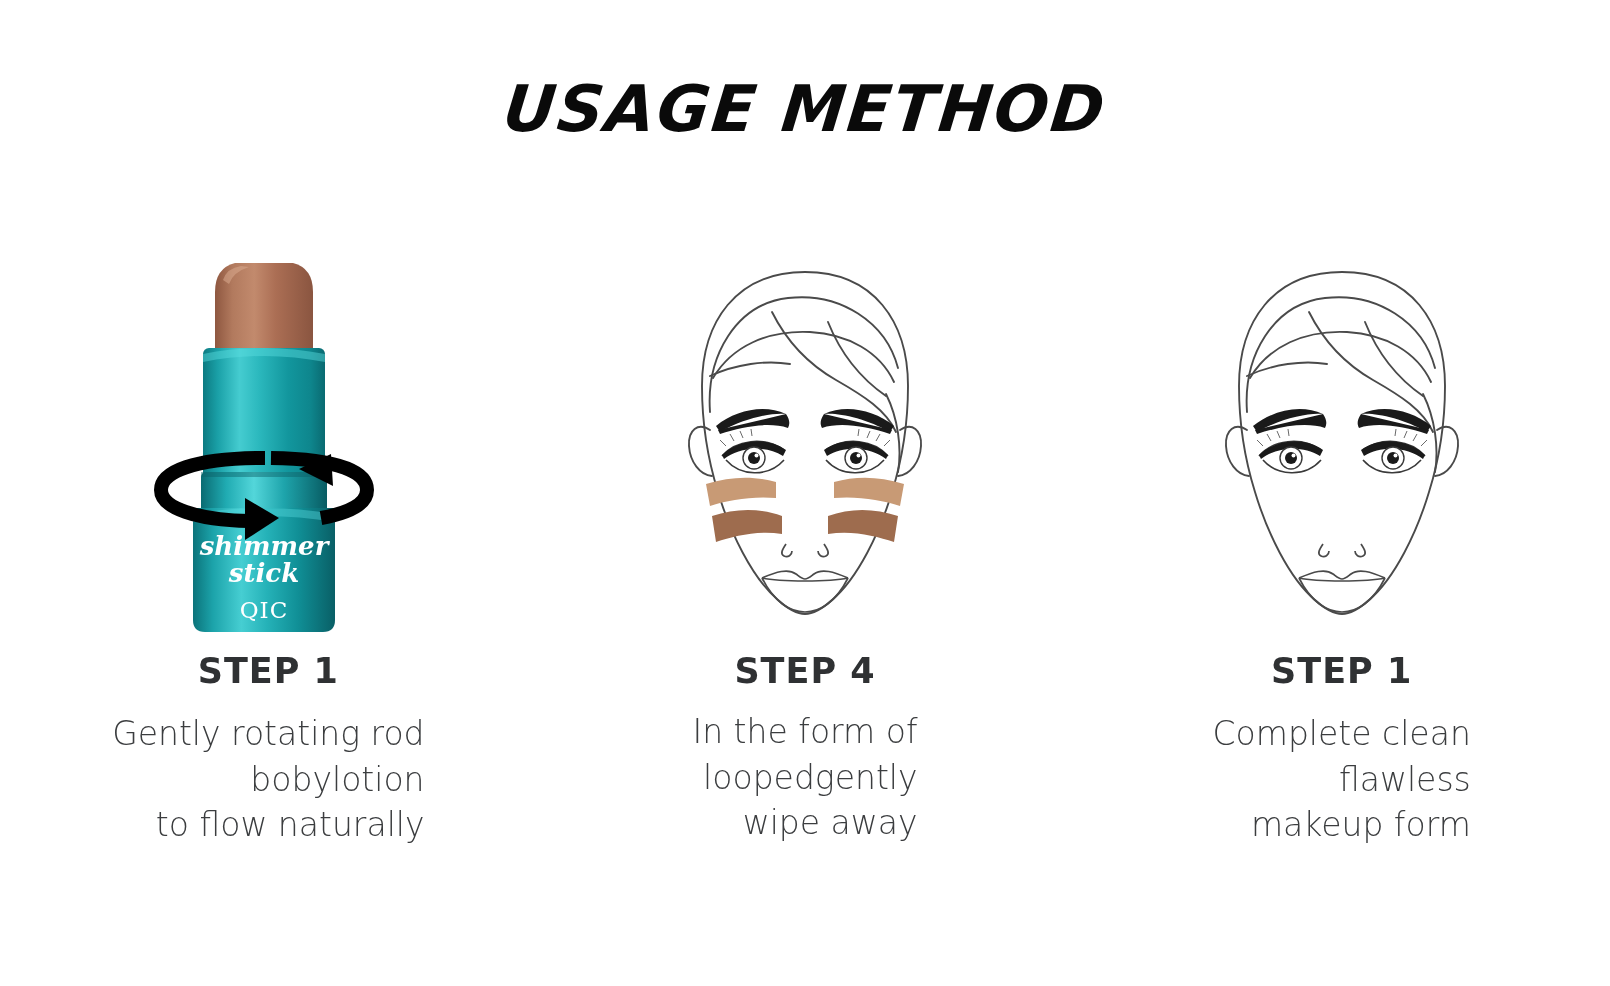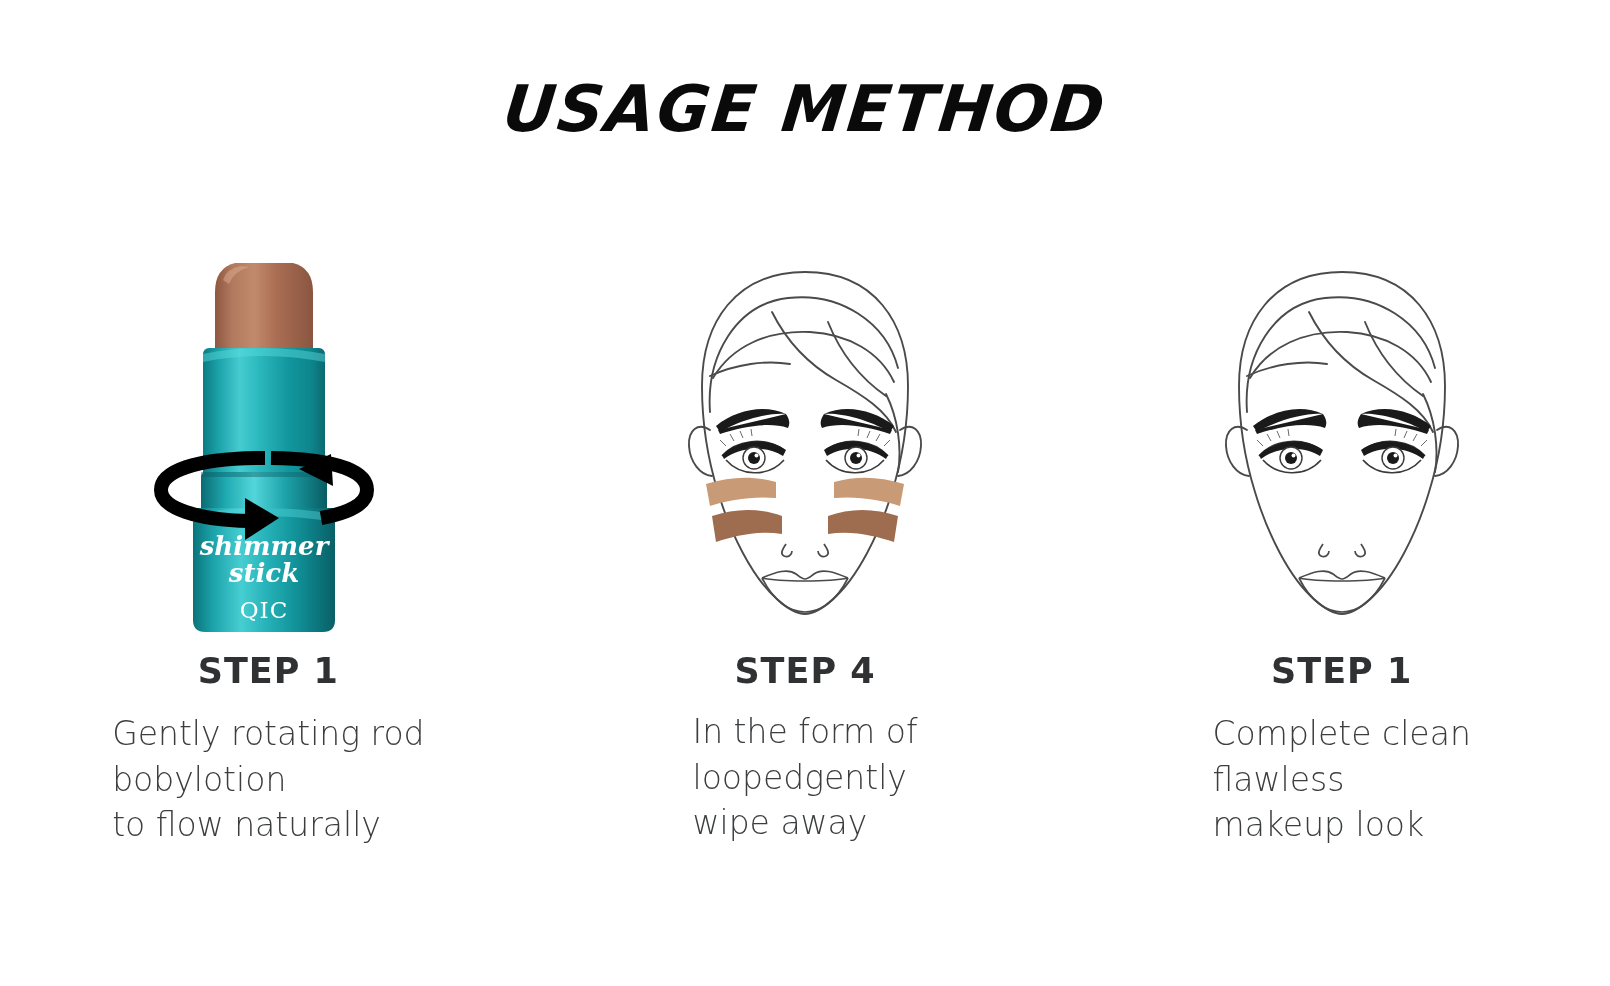--- a/index.html
+++ b/index.html
@@ -36,21 +36,21 @@
   .step-title{
     margin-top:4px;
     font-family:"DejaVu Sans",sans-serif;
     font-size:35px;font-weight:700;color:#2f3133;letter-spacing:1px;
     line-height:1;
   }
   .step-caption{
     margin-top:22px;
     font-family:"DejaVu Sans",sans-serif;
     font-size:33px;font-weight:300;color:#3b3d3f;
-    line-height:1.38;text-align:left;
+    line-height:1.38;text-align:right;
     white-space:pre-line;
   }
   .step1 .step-caption{max-width:420px;}
   .step2 .step-caption{max-width:340px;margin-top:20px;}
   .step3 .step-caption{max-width:380px;}
 
   
   .stick-wrap{position:relative;width:230px;height:400px;}
   svg.stick{position:absolute;left:0;top:0;}
 
@@ -304,17 +304,17 @@
             <path d="M122 318 C 136 312 148 308 156 314 C 160 317 162 319 165 319
                      C 168 319 170 317 174 314 C 182 308 194 312 208 318"></path>
             <path d="M122 318 C 140 322 190 322 208 318"></path>
             <path d="M122 318 C 134 342 150 352 165 352 C 180 352 196 342 208 318"></path>
           </g>
         </svg>
       </div>
       <div class="step-title">STEP 1</div>
       <div class="step-caption">Complete clean
 flawless
-makeup look</div>
+makeup form</div>
     </div>
 
   </div>
 </div>
 
 </body></html>

